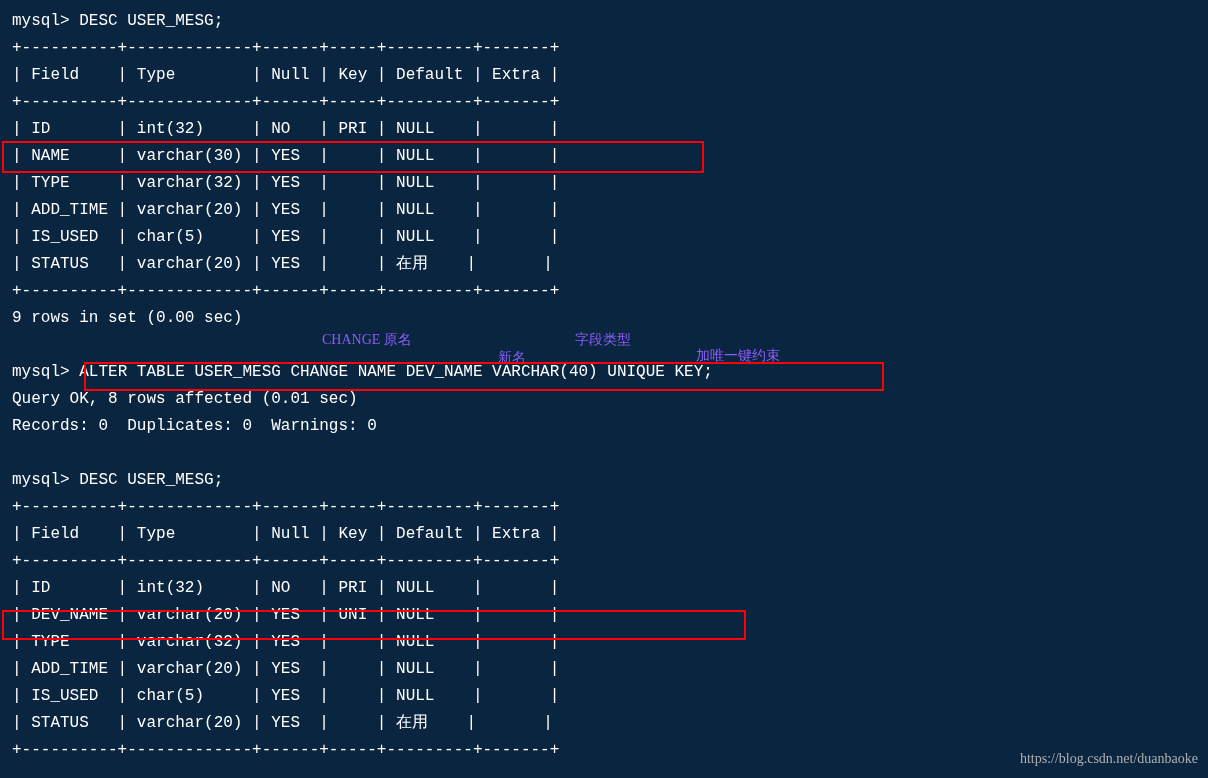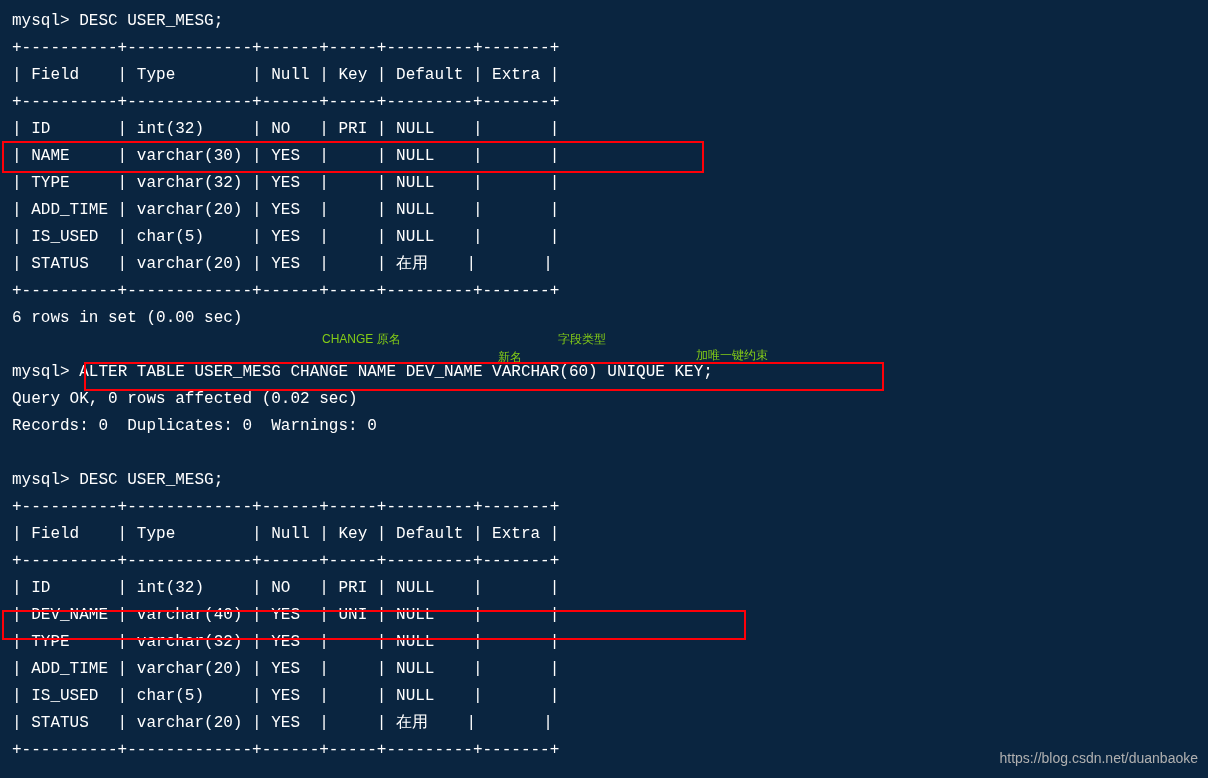--- a/index.html
+++ b/index.html
@@ -11,73 +11,73 @@
     line-height: 27px;
     padding: 8px 12px;
     width: 1208px;
     height: 778px;
     position: relative;
     overflow: hidden;
   }
   .term-line { white-space: pre; }
   .annotation {
     position: absolute;
-    color: #84cc16;
-    font-size: 12px;
-    font-family: Liberation Sans, sans-serif;
+    color: #8b5cf6;
+    font-size: 14px;
+    font-family: Liberation Serif, serif;
     white-space: nowrap;
   }
   .highlight-box {
     position: absolute;
     border: 2px solid #ff0008;
     pointer-events: none;
   }
   .watermark {
     position: absolute;
     right: 10px;
     bottom: 6px;
     color: #b0b0b0;
-    font-family: Liberation Sans, sans-serif;
+    font-family: Liberation Serif, serif;
     font-size: 14px;
   }
 </style>
 </head>
 <body>
 
 <div class="term-line">mysql&gt; DESC USER_MESG;</div>
 <div class="term-line">+----------+-------------+------+-----+---------+-------+</div>
 <div class="term-line">| Field    | Type        | Null | Key | Default | Extra |</div>
 <div class="term-line">+----------+-------------+------+-----+---------+-------+</div>
 <div class="term-line">| ID       | int(32)     | NO   | PRI | NULL    |       |</div>
 <div class="term-line">| NAME     | varchar(30) | YES  |     | NULL    |       |</div>
 <div class="term-line">| TYPE     | varchar(32) | YES  |     | NULL    |       |</div>
 <div class="term-line">| ADD_TIME | varchar(20) | YES  |     | NULL    |       |</div>
 <div class="term-line">| IS_USED  | char(5)     | YES  |     | NULL    |       |</div>
 <div class="term-line">| STATUS   | varchar(20) | YES  |     | 在用    |       |</div>
 <div class="term-line">+----------+-------------+------+-----+---------+-------+</div>
-<div class="term-line">6 rows in set (0.00 sec)</div>
+<div class="term-line">9 rows in set (0.00 sec)</div>
 <div class="term-line"> </div>
-<div class="term-line"><span>mysql&gt; </span><span>ALTER TABLE USER_MESG CHANGE NAME DEV_NAME VARCHAR(60) UNIQUE KEY;</span></div>
-<div class="term-line">Query OK, 0 rows affected (0.02 sec)</div>
+<div class="term-line"><span>mysql&gt; </span><span>ALTER TABLE USER_MESG CHANGE NAME DEV_NAME VARCHAR(40) UNIQUE KEY;</span></div>
+<div class="term-line">Query OK, 8 rows affected (0.01 sec)</div>
 <div class="term-line">Records: 0  Duplicates: 0  Warnings: 0</div>
 <div class="term-line"> </div>
 <div class="term-line">mysql&gt; DESC USER_MESG;</div>
 <div class="term-line">+----------+-------------+------+-----+---------+-------+</div>
 <div class="term-line">| Field    | Type        | Null | Key | Default | Extra |</div>
 <div class="term-line">+----------+-------------+------+-----+---------+-------+</div>
 <div class="term-line">| ID       | int(32)     | NO   | PRI | NULL    |       |</div>
-<div class="term-line">| DEV_NAME | varchar(40) | YES  | UNI | NULL    |       |</div>
+<div class="term-line">| DEV_NAME | varchar(20) | YES  | UNI | NULL    |       |</div>
 <div class="term-line">| TYPE     | varchar(32) | YES  |     | NULL    |       |</div>
 <div class="term-line">| ADD_TIME | varchar(20) | YES  |     | NULL    |       |</div>
 <div class="term-line">| IS_USED  | char(5)     | YES  |     | NULL    |       |</div>
 <div class="term-line">| STATUS   | varchar(20) | YES  |     | 在用    |       |</div>
 <div class="term-line">+----------+-------------+------+-----+---------+-------+</div>
 
 <div class="annotation" style="left:322px; top:326px;">CHANGE 原名</div>
 <div class="annotation" style="left:498px; top:344px;">新名</div>
-<div class="annotation" style="left:558px; top:326px;">字段类型</div>
+<div class="annotation" style="left:575px; top:326px;">字段类型</div>
 <div class="annotation" style="left:696px; top:342px;">加唯一键约束</div>
 
 <div class="highlight-box" style="left:2px; top:141px; width:702px; height:32px;"></div>
 <div class="highlight-box" style="left:84px; top:362px; width:800px; height:29px;"></div>
 <div class="highlight-box" style="left:2px; top:610px; width:744px; height:30px;"></div>
 
 <div class="watermark">https://blog.csdn.net/duanbaoke</div>
 
 </body></html>

